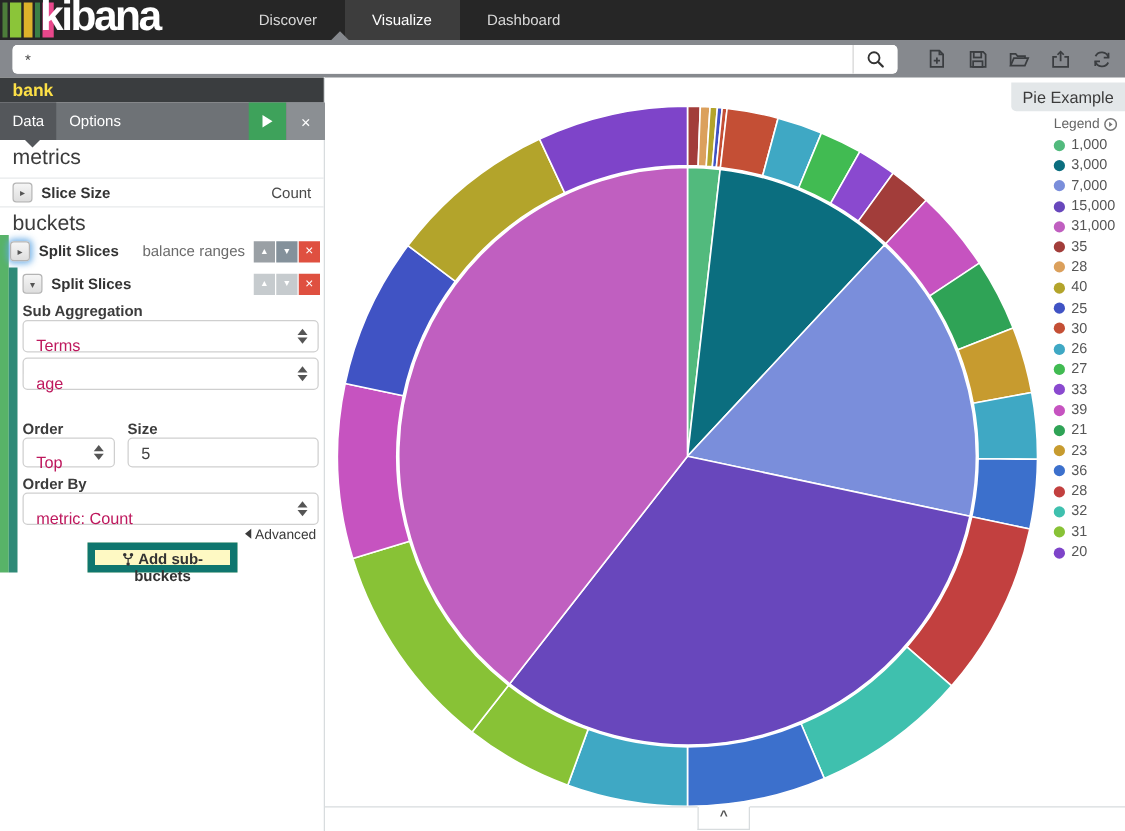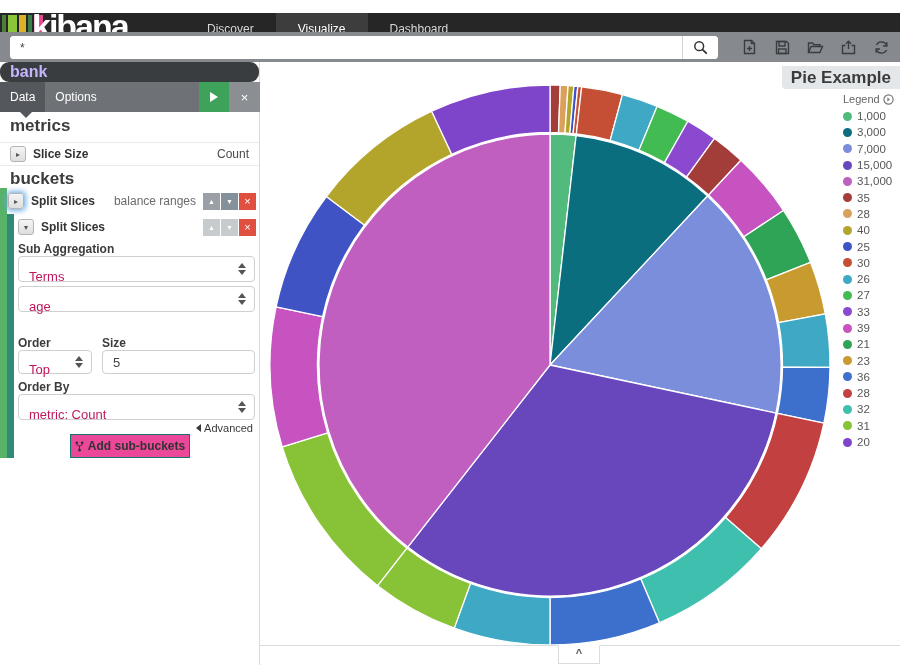--- a/index.html
+++ b/index.html
@@ -1,51 +1,51 @@
 <!DOCTYPE html>
 <html><head>
 <meta charset="utf-8">
 <style>
   * { margin:0; padding:0; box-sizing:border-box; }
   body { font-family:"Liberation Sans", sans-serif; background:#fff; }
   #app { position:relative; width:900px; height:665px; background:#fff; overflow:hidden; }
 
   
-  .navbar { position:absolute; left:0; top:0; width:900px; height:36px; background:#262626;margin-top:13px; }
+  .navbar { position:absolute; left:0; top:0; width:900px; height:36px; background:#262626; }
   .logo-bars { position:absolute; left:2px; top:2px; height:28px; }
   .brand { position:absolute; left:32px; top:-6px; color:#fff; font-size:34px; font-weight:bold; letter-spacing:-2px; }
   .nav-tabs { position:absolute; left:185px; top:0; height:32px; display:flex; }
   .nav-tab { color:#d9d9d9; font-size:12px; line-height:32px; padding:0 22px; cursor:pointer; }
   .nav-tab.active { background:#3d3d3d; color:#fff; }
   .vis-notch { position:absolute; left:265px; top:25px; width:0; height:0;
     border-left:7px solid transparent; border-right:7px solid transparent; border-bottom:7px solid #86898e; }
 
   
   .searchbar { position:absolute; left:0; top:32px; width:900px; height:30px; background:#86898e; }
   .search-box { position:absolute; left:10px; top:4px; width:708px; height:23px; background:#fff;
     border-radius:4px; display:flex; overflow:hidden; }
   .search-input { flex:1; border:none; outline:none; font-size:12px; color:#444; padding:0 10px; font-family:"Liberation Sans",sans-serif; }
   .search-btn { width:36px; border:none; border-left:1px solid #d5d5d5; background:#fff; cursor:pointer; display:flex; align-items:center; justify-content:center; }
   .tool-icons { position:absolute; left:733px; top:0; height:30px; display:flex; align-items:center; }
   .tool-btn { width:33px; height:30px; background:none; border:none; cursor:pointer; display:flex; align-items:center; justify-content:center; }
   .tool-btn svg { stroke:#3a3d40; fill:none; stroke-width:1.4; }
 
   
   .sidebar { position:absolute; left:0; top:62px; width:260px; height:603px; background:#fff; border-right:1px solid #d8dcde; }
-  .bank-bar { position:absolute; left:0; top:0; width:100%; height:20px; background:#3a3d3f; color:#c4b5fd;
-    font-size:16px; font-weight:bold; line-height:20px; padding-left:10px;border-radius:9px; }
+  .bank-bar { position:absolute; left:0; top:0; width:100%; height:20px; background:#3a3d3f; color:#fde047;
+    font-size:14px; font-weight:bold; line-height:20px; padding-left:10px; }
   .side-tabs { position:absolute; left:0; top:20px; width:100%; height:30px; background:#6e7276; display:flex; }
   .side-tab { color:#fff; font-size:12px; line-height:30px; padding:0 10px; cursor:pointer; }
   .side-tab.active { background:#54575b; }
   .data-notch { position:absolute; left:20px; top:50px; width:0; height:0;
     border-left:6px solid transparent; border-right:6px solid transparent; border-top:6px solid #54575b; }
   .play-btn { position:absolute; left:199px; top:20px; width:30px; height:30px; background:#3ea25b; border:none; cursor:pointer; }
   .play-tri { display:inline-block; width:0; height:0; border-top:5px solid transparent; border-bottom:5px solid transparent; border-left:8px solid #fff; }
   .xclose-btn { position:absolute; left:229px; top:20px; width:31px; height:30px; background:#8b8f93; border:none; color:#fff; font-size:13px; cursor:pointer; }
-  .section-h { position:absolute; left:10px; font-size:17px; font-weight:bold; color:#3c3c3c; }
+  .section-h { position:absolute; left:10px; font-size:17px; font-weight:normal; color:#3c3c3c; }
   .slice-row { position:absolute; left:0; top:80px; width:100%; height:24px; border-top:1px solid #e8eaeb; border-bottom:1px solid #e8eaeb;
     display:flex; align-items:center; padding:0 10px; }
   .mini-btn { width:16px; height:16px; font-size:8px; color:#555; background:linear-gradient(#f5f5f5,#dedede);
     border:1px solid #b4b4b4; border-radius:3px; cursor:pointer; line-height:13px; text-align:center; }
   .mini-btn.glow { box-shadow:0 0 5px 2px rgba(98,168,229,.85); }
   .b-label { font-size:12px; font-weight:bold; color:#333; margin-left:7px; }
   .b-value { margin-left:auto; font-size:12px; color:#4a4a4a; }
   .bucket-row { position:absolute; left:0; width:100%; height:22px; display:flex; align-items:center; }
   .udx { display:flex; margin-left:auto; }
   .udx .sq { width:17px; height:17px; margin-left:1px; border:none; color:#fff; font-size:7px; line-height:17px; text-align:center; cursor:pointer; padding:0; }
@@ -57,27 +57,27 @@
     font-size:13px; color:#be185d; line-height:24px; padding:8px 10px; cursor:pointer; }
   .sel-caret { position:absolute; right:8px; top:6px; }
   .sel-caret i { display:block; width:0; height:0; border-left:4px solid transparent; border-right:4px solid transparent; }
   .sel-caret .cu { border-bottom:5px solid #555; margin-bottom:2px; }
   .sel-caret .cd { border-top:5px solid #555; }
   .size-input { position:absolute; left:102px; width:153px; height:24px; border:1px solid #cfcfcf; border-radius:4px;
     font-size:13px; color:#444; padding:0 10px; font-family:"Liberation Sans",sans-serif; }
   .advanced { position:absolute; right:6px; top:360px; font-size:11px; color:#3a3a3a; cursor:pointer; }
   .adv-caret { display:inline-block; width:0; height:0; border-top:4px solid transparent; border-bottom:4px solid transparent;
     border-right:5px solid #3a3a3a; margin-right:3px; }
-  .add-sub { position:absolute; left:70px; top:372px; width:120px; height:24px; background:#ec4899; border:1px solid #0f766e;
+  .add-sub { position:absolute; left:70px; top:372px; width:120px; height:24px; background:#fef9c3; border:6px solid #0f766e;
     font-size:12px; font-weight:bold; color:#333; cursor:pointer; }
   .add-sub svg { vertical-align:-2px; margin-right:4px; }
 
   
   .vis-title { position:absolute; right:0; top:66px; height:23px; background:#e3e7e9; color:#3b3b3b;
-    font-size:17px; font-weight:bold; line-height:23px; padding:0 9px; border-radius:0 0 0 4px; }
+    font-size:13px; font-weight:normal; line-height:23px; padding:0 9px; border-radius:0 0 0 4px; }
   .legend { position:absolute; left:843px; top:93px; width:57px; }
   .legend-head { font-size:11px; color:#666; margin-bottom:3px; display:flex; align-items:center; cursor:pointer; }
   .legend-head svg { margin-left:3px; }
   .legend-item { display:flex; align-items:center; height:16.3px; cursor:pointer; }
   .legend-dot { width:9px; height:9px; border-radius:50%; margin-right:5px; flex:none; }
   .legend-label { font-size:11.5px; color:#565656; white-space:nowrap; }
 
   .pie-wrap { position:absolute; left:262px; top:62px; }
   .bottom-line { position:absolute; left:260px; top:645px; width:640px; height:1px; background:#d8dcde; }
   .collapse-tab { position:absolute; left:558px; top:645px; width:42px; height:19px; background:#fff;

